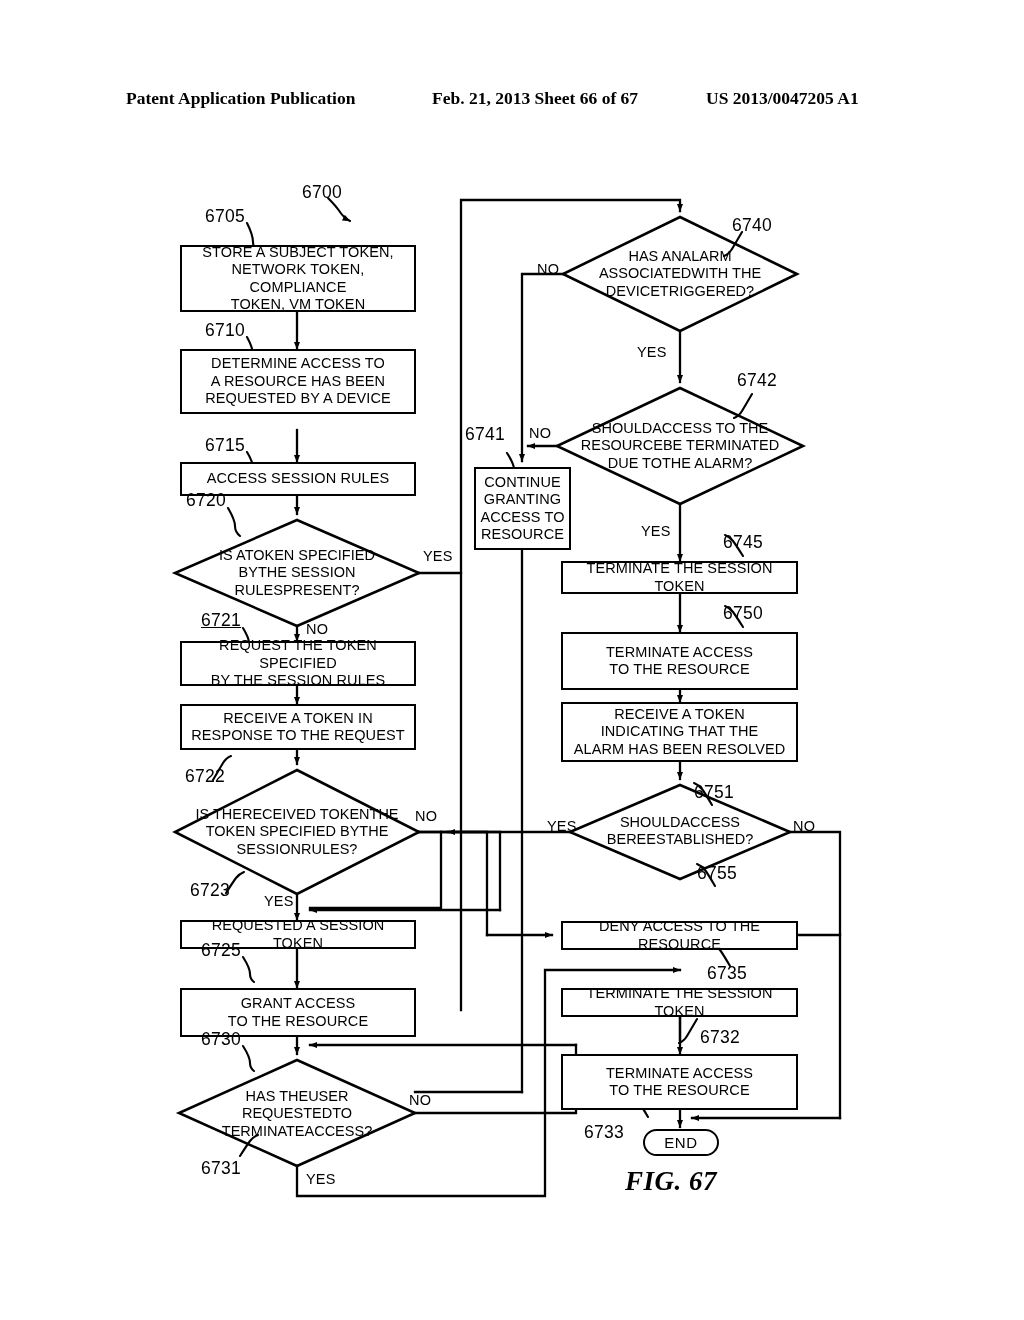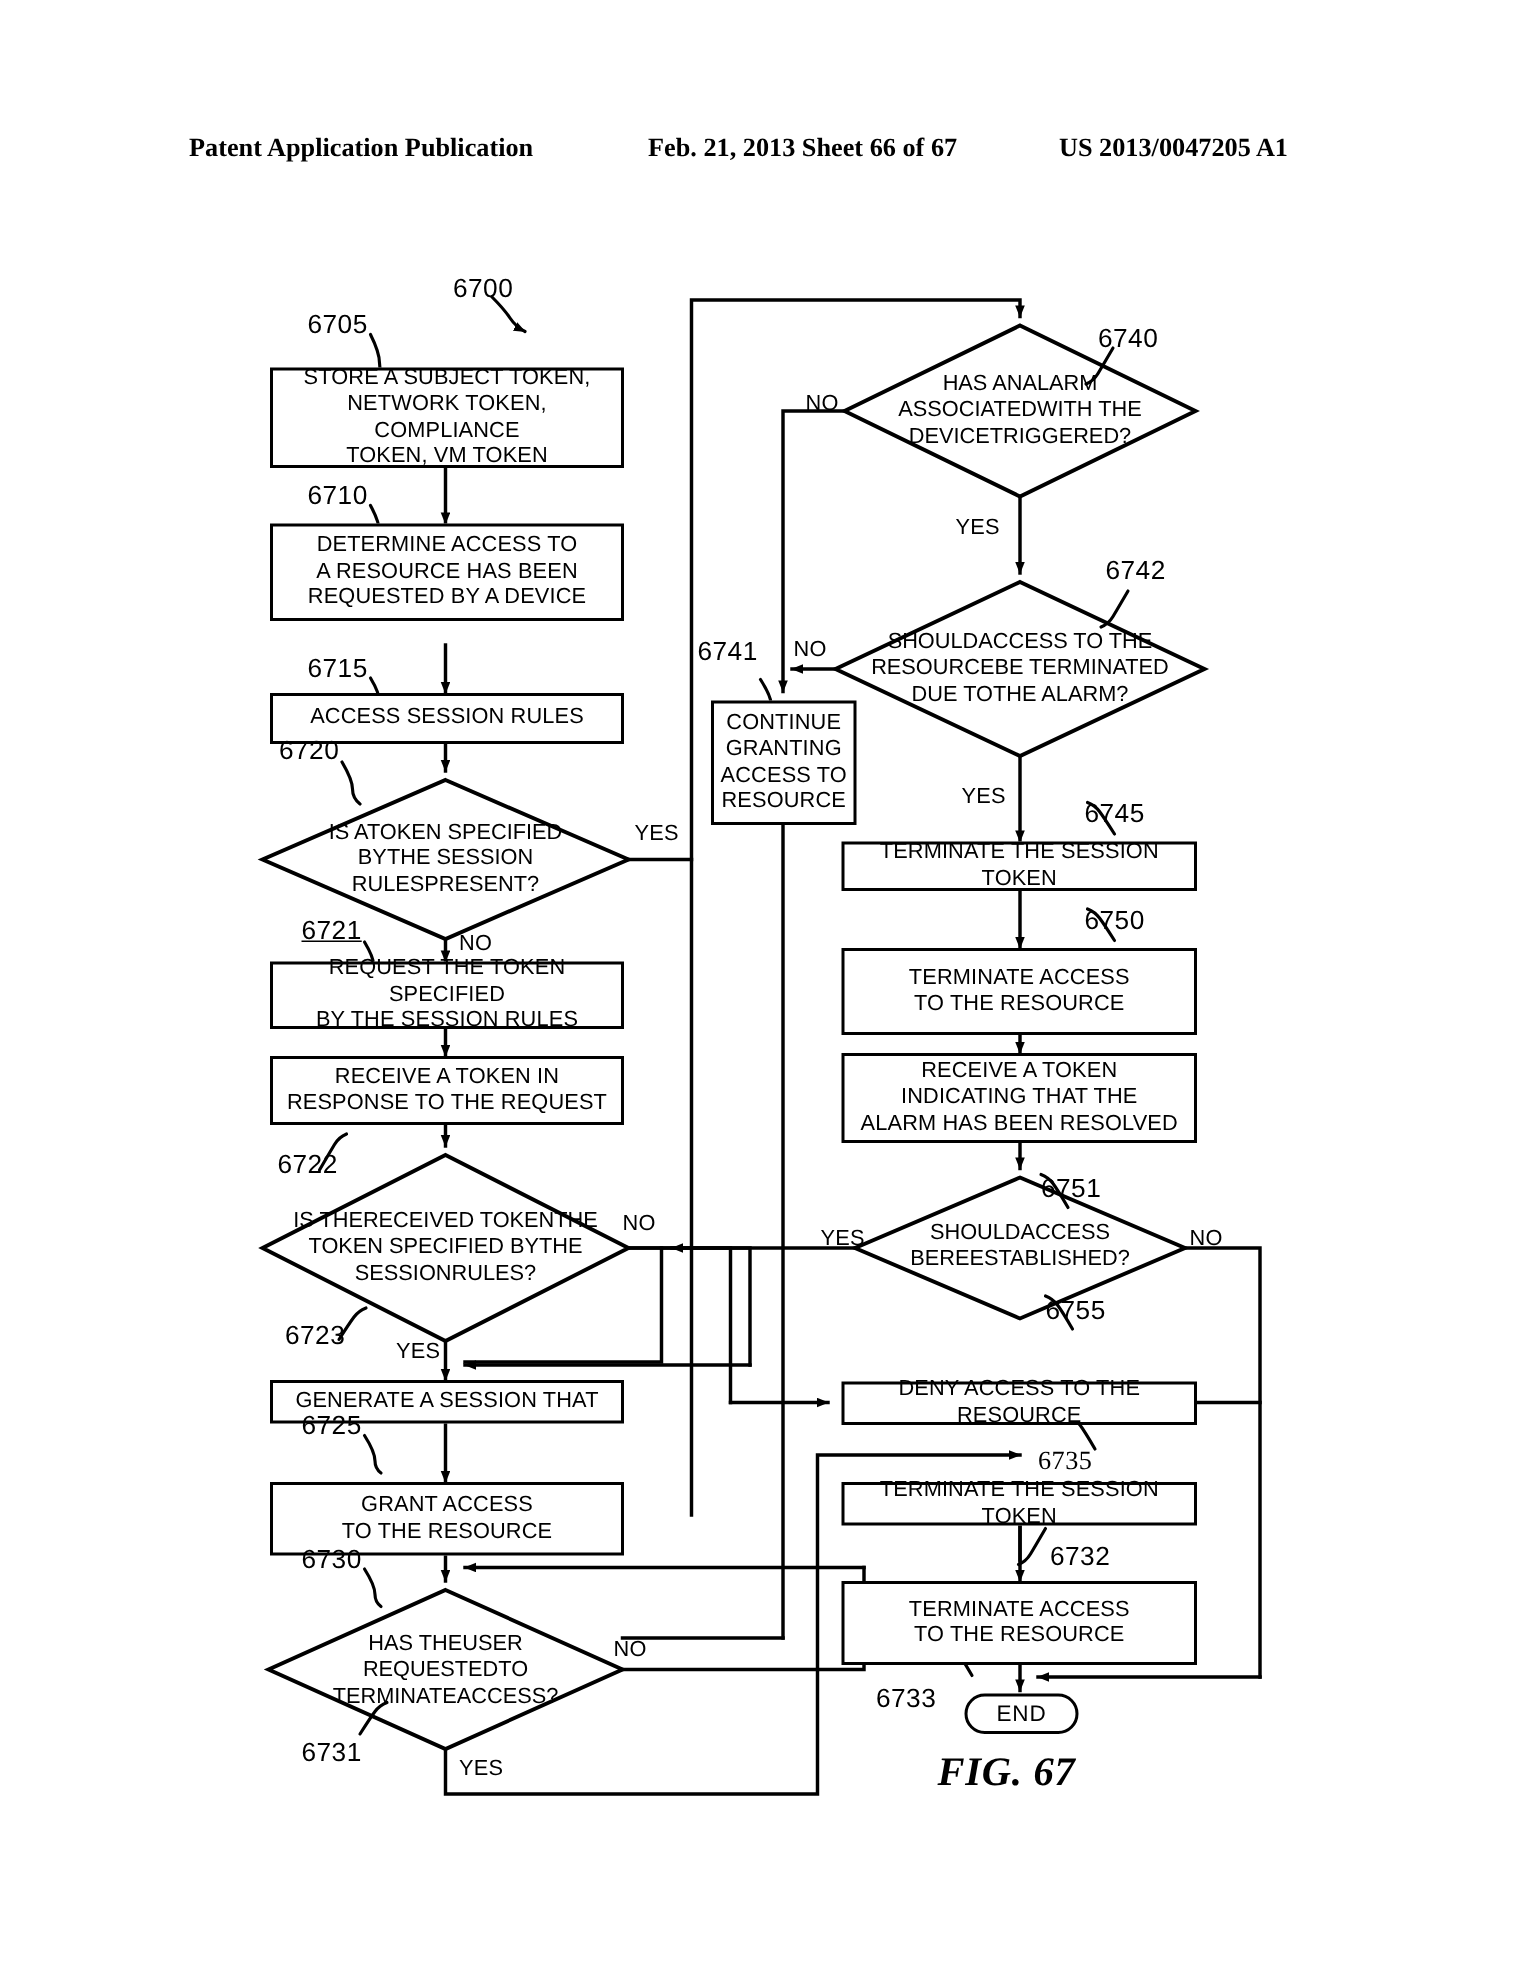--- a/index.html
+++ b/index.html
@@ -199,21 +199,21 @@
 
   <div class="node proc" style="left:180px;top:704px;width:236px;height:46px;justify-content:center;">
     <span>
         <span>RECEIVE A TOKEN IN</span>
         <span>RESPONSE TO THE REQUEST</span>
       </span>
   </div>
 
   <div class="node proc" style="left:180px;top:920px;width:236px;height:29px;">
     <span>
-        <span>GENERATE A SESSION THAT</span>
+        <span>REQUESTED A SESSION TOKEN</span>
       </span>
   </div>
 
   <div class="node proc" style="left:180px;top:988px;width:236px;height:49px;">
     <span>
         <span>GRANT ACCESS</span>
         <span>TO THE RESOURCE</span>
       </span>
   </div>
 
@@ -318,21 +318,21 @@
   <div class="ref" style="left:205px;top:435px;">6715</div>
   <div class="ref" style="left:186px;top:490px;">6720</div>
   <div class="ref" style="left:201px;top:610px;text-decoration:underline;">6721</div>
   <div class="ref" style="left:185px;top:766px;">6722</div>
   <div class="ref" style="left:190px;top:880px;">6723</div>
   <div class="ref" style="left:201px;top:940px;">6725</div>
   <div class="ref" style="left:201px;top:1029px;">6730</div>
   <div class="ref" style="left:201px;top:1158px;">6731</div>
   <div class="ref" style="left:700px;top:1027px;">6732</div>
   <div class="ref" style="left:584px;top:1122px;">6733</div>
-  <div class="ref" style="left:692px;top:963px;font-family:Liberation Serif, serif;">6735</div>
+  <div class="ref" style="left:707px;top:963px;">6735</div>
   <div class="ref" style="left:732px;top:215px;">6740</div>
   <div class="ref" style="left:465px;top:424px;">6741</div>
   <div class="ref" style="left:737px;top:370px;">6742</div>
   <div class="ref" style="left:723px;top:532px;">6745</div>
   <div class="ref" style="left:723px;top:603px;">6750</div>
   <div class="ref" style="left:694px;top:782px;">6751</div>
   <div class="ref" style="left:697px;top:863px;">6755</div>
 
   <div class="figcap">FIG. 67</div>
 

